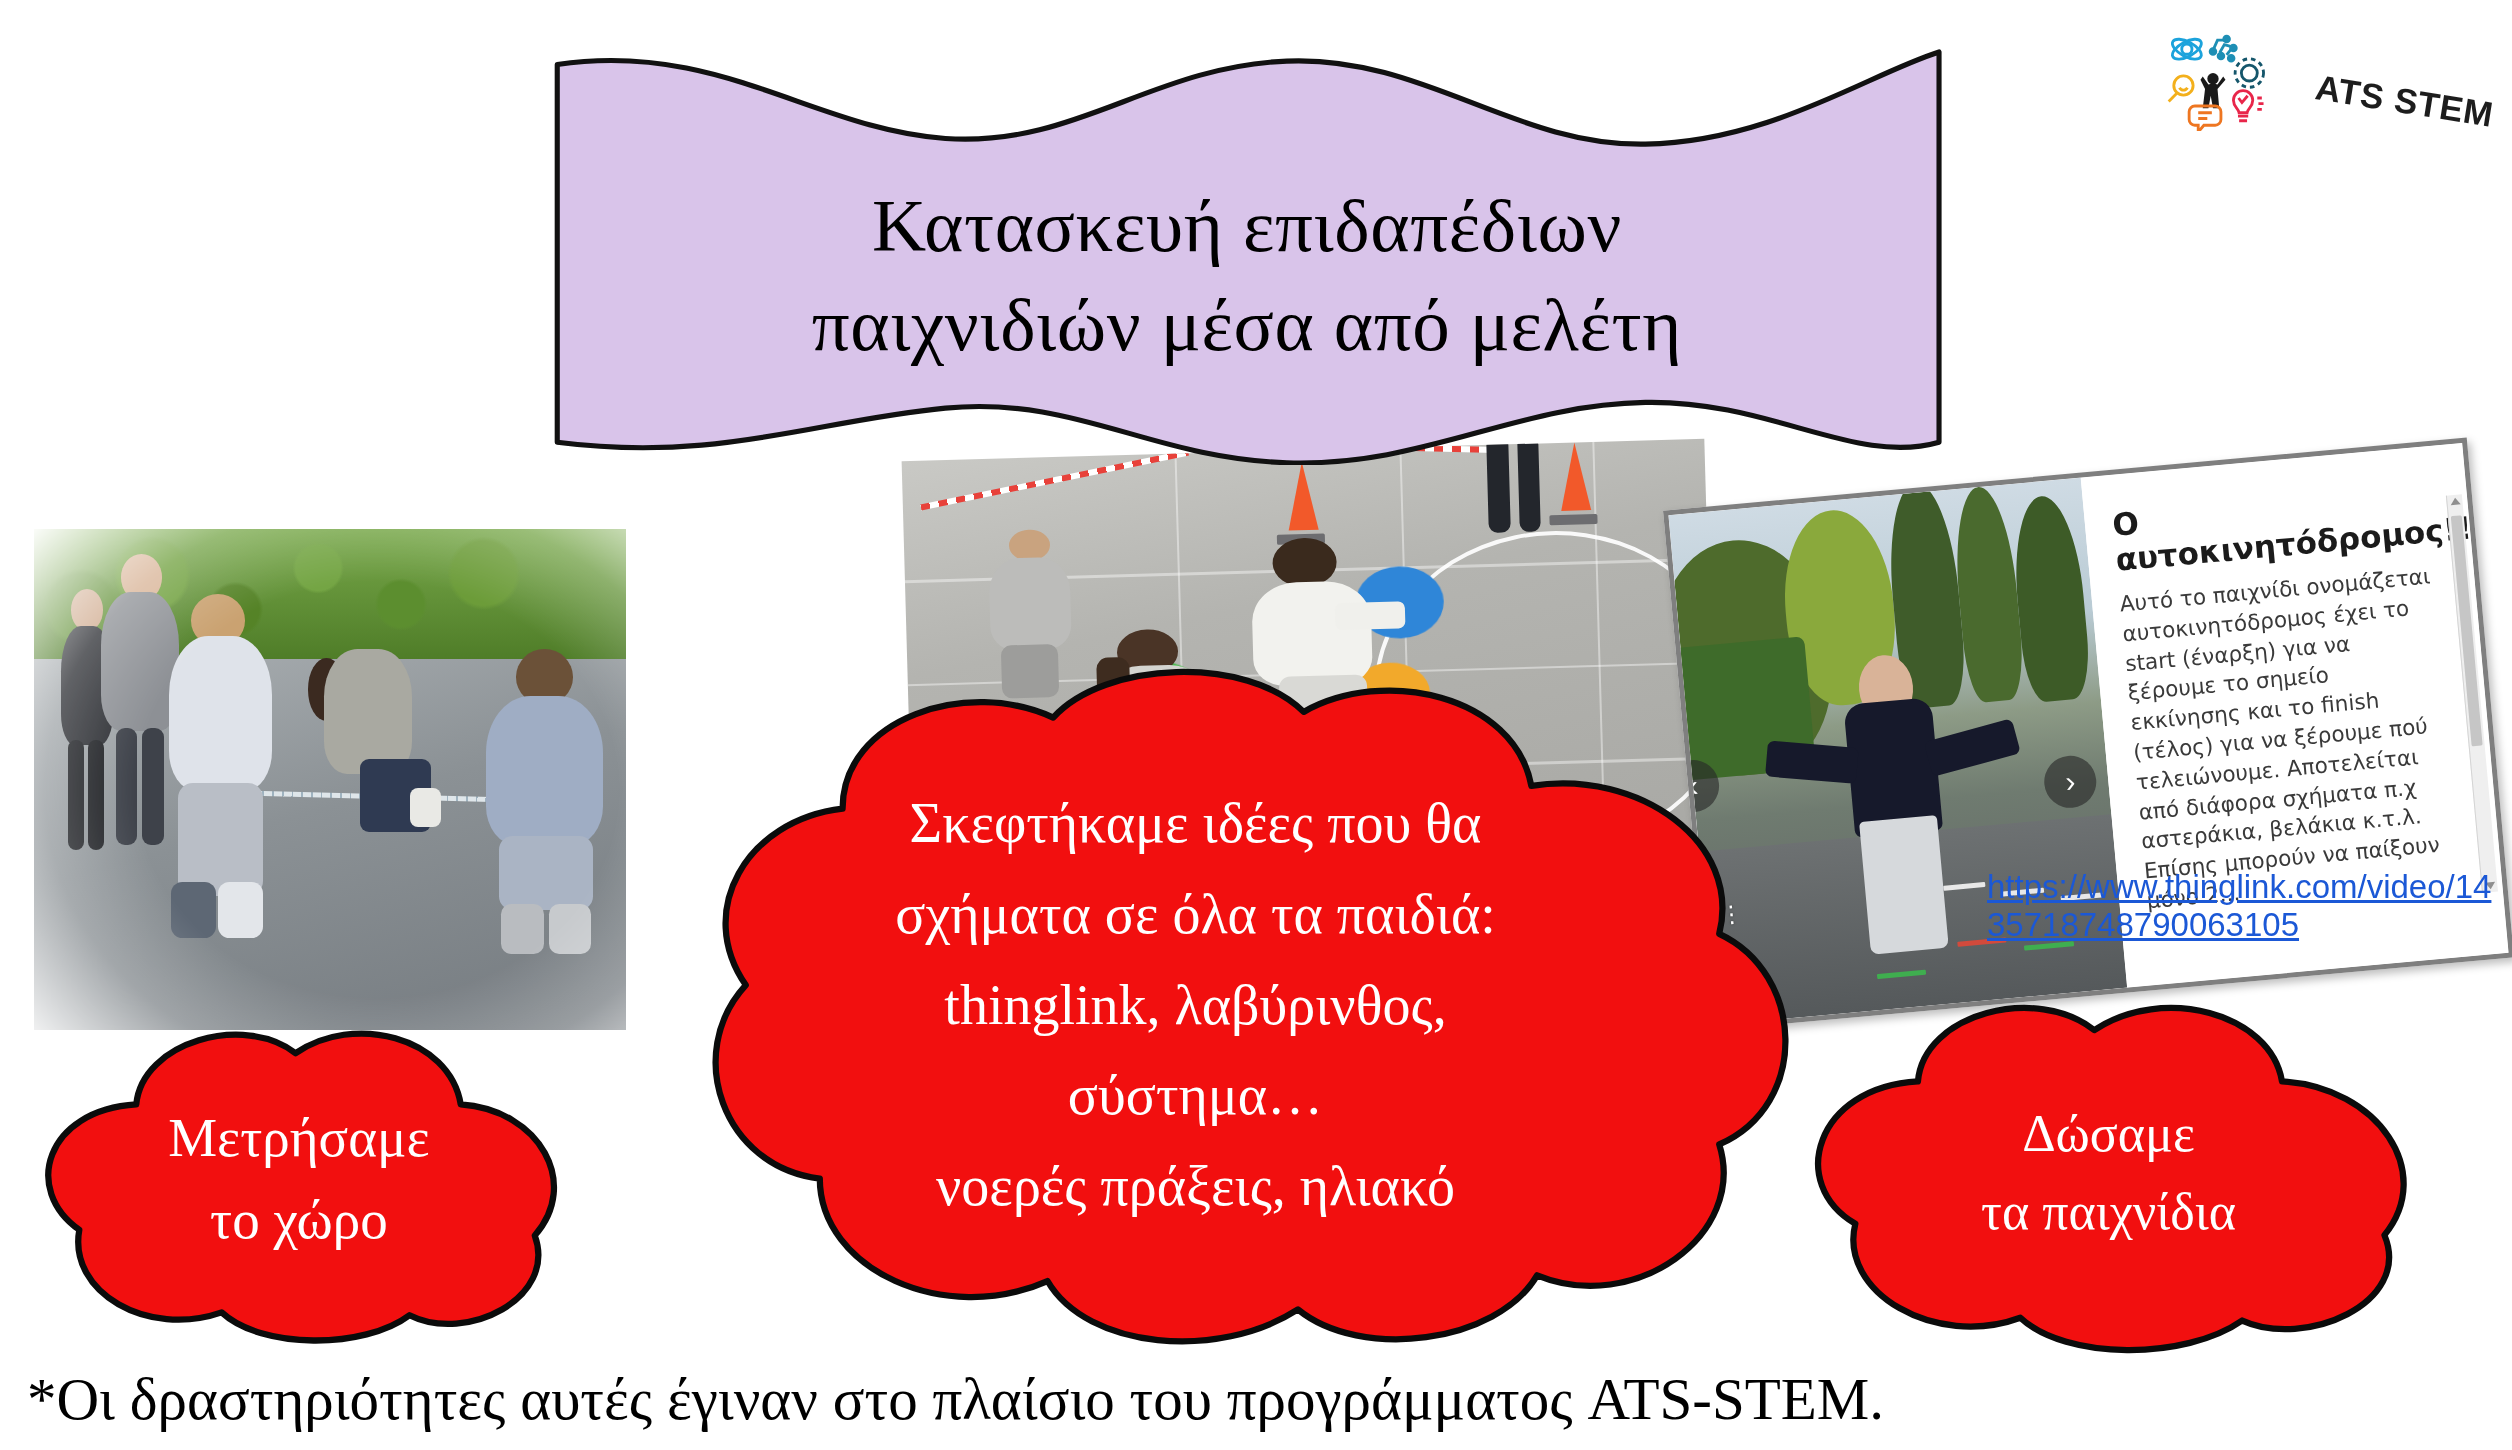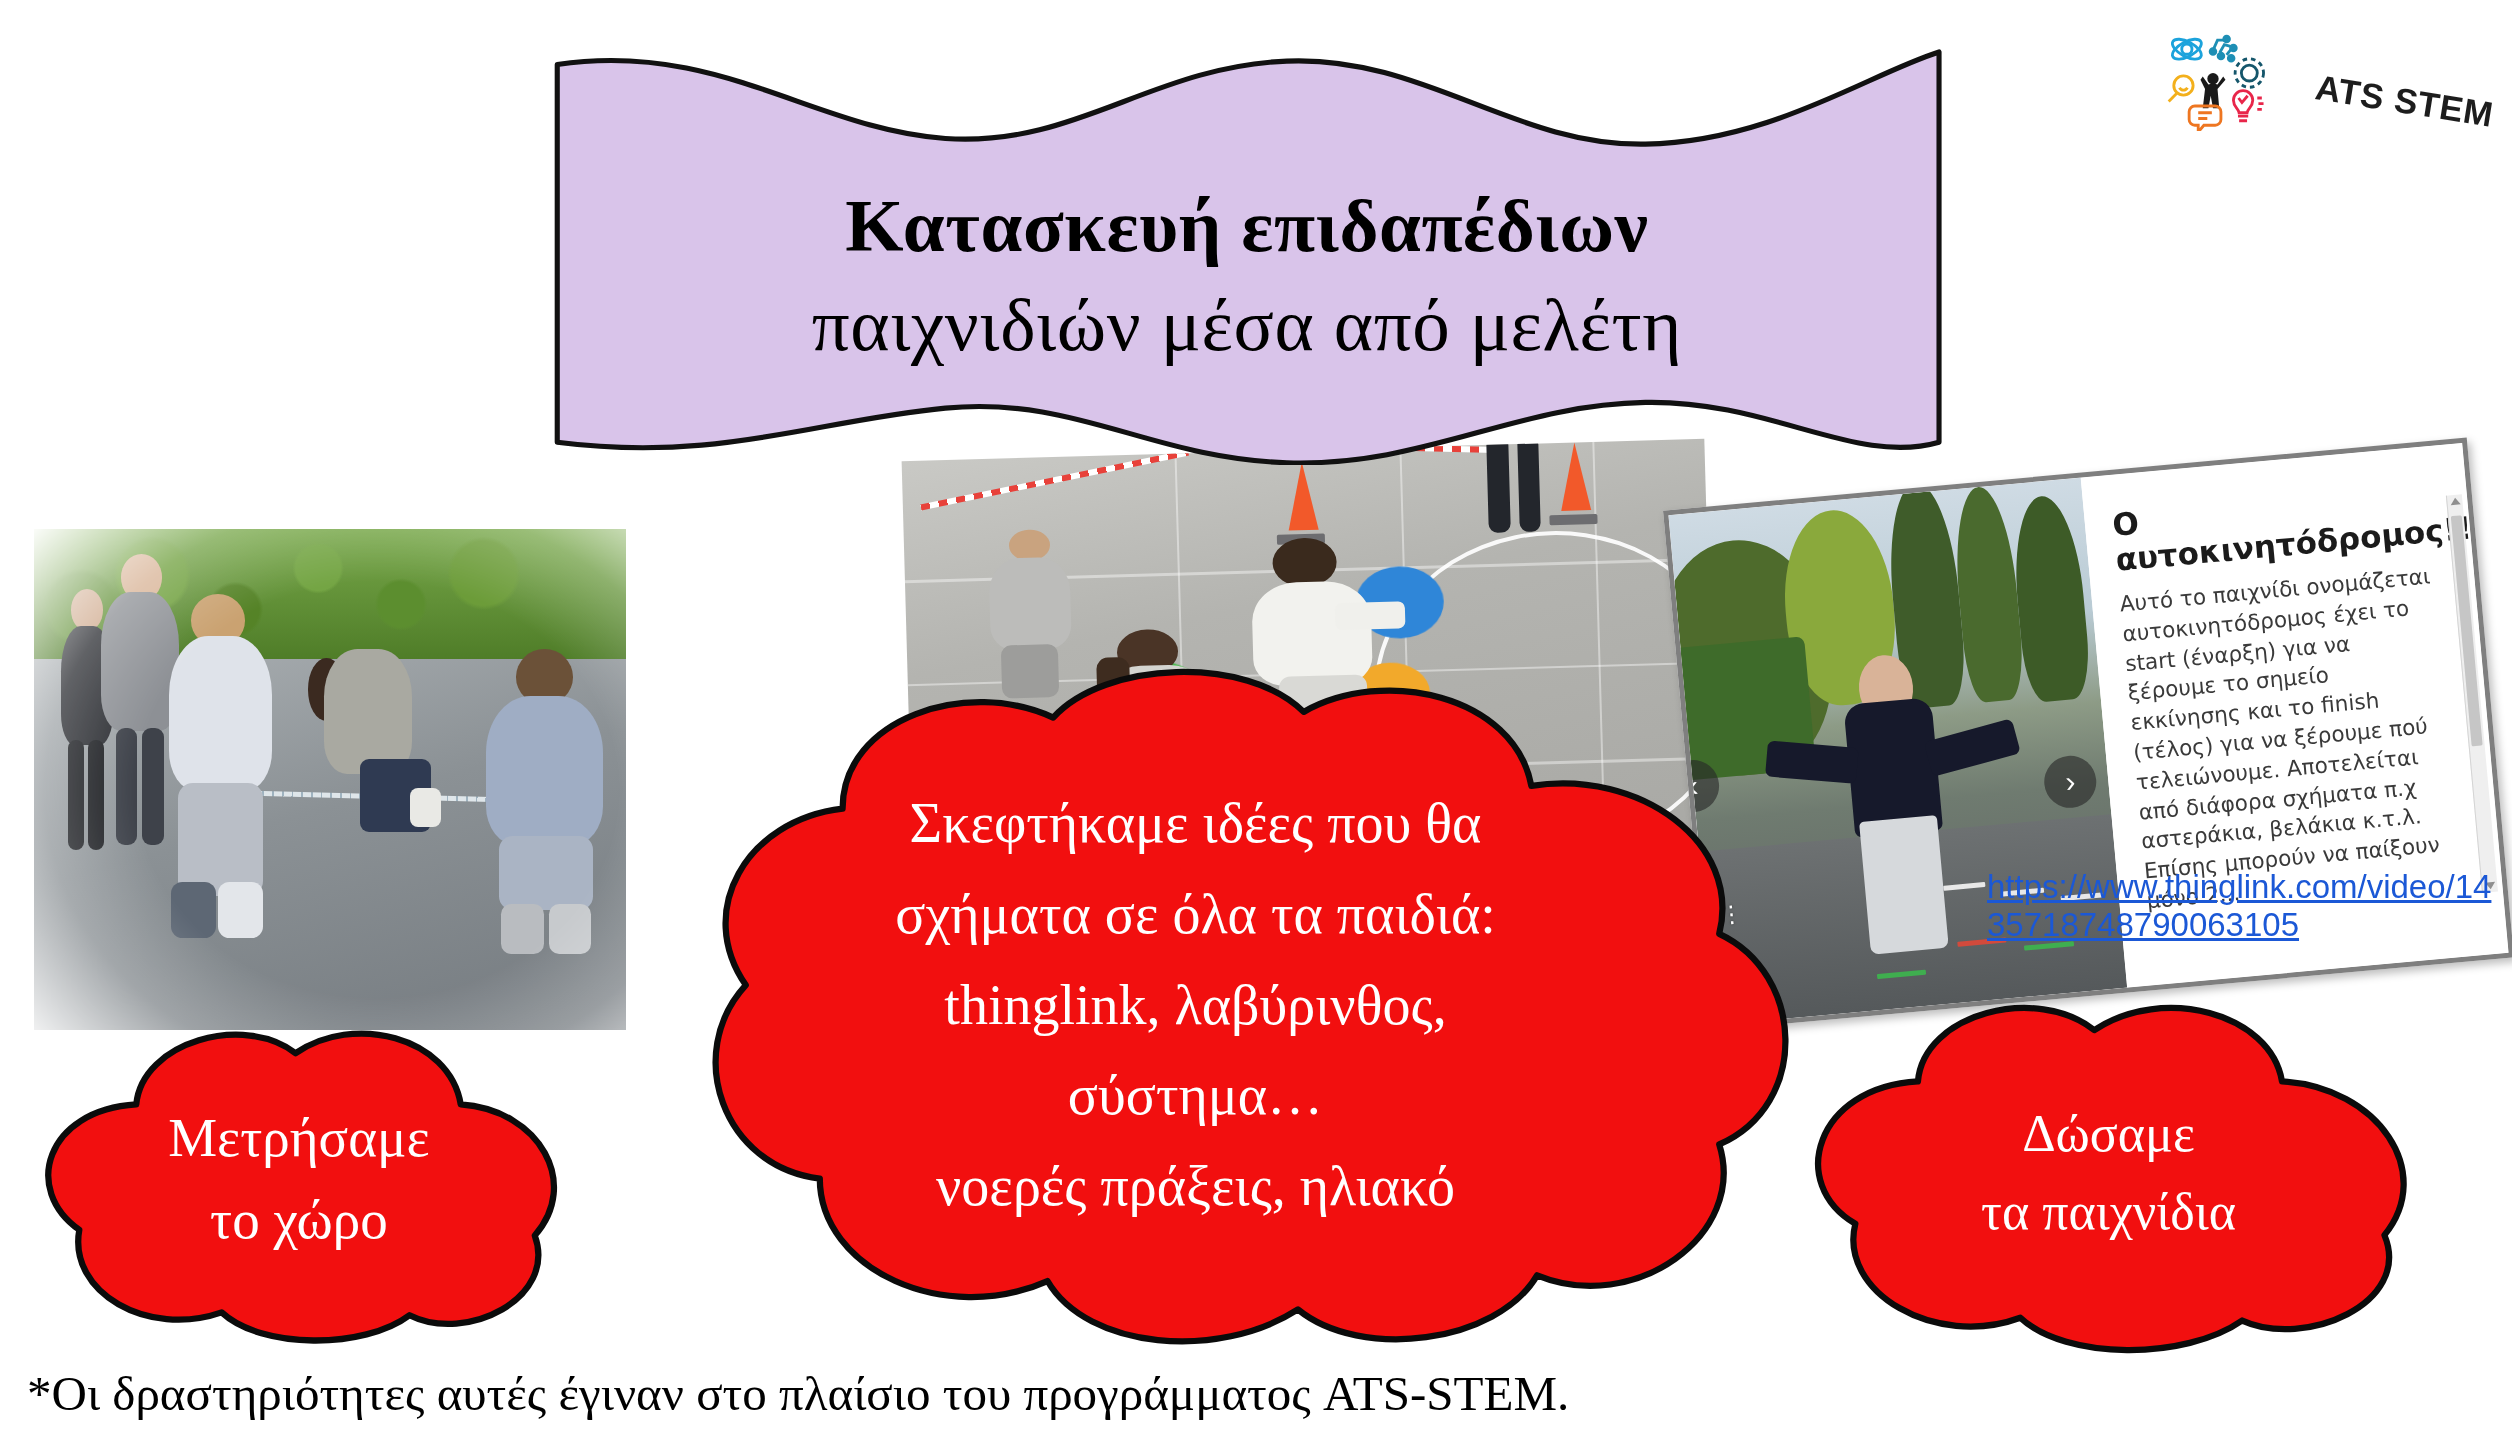--- a/index.html
+++ b/index.html
@@ -131,21 +131,21 @@
   }
   #title-banner svg{position:absolute;inset:0;width:100%;height:100%;}
   #title-banner .bannertext{
     position:absolute;inset:0;
     display:flex;flex-direction:column;align-items:center;justify-content:center;
     text-align:center;padding:0 74px;box-sizing:border-box;
     font-family:"Liberation Serif", serif;
     font-size:75px;line-height:1.32;color:#000;
     letter-spacing:0.6px;
   }
-  #title-banner .bannertext .l1{font-weight:700;margin-top:41px;}
+  #title-banner .bannertext .l1{font-weight:400;margin-top:41px;}
   #title-banner .bannertext .l2{font-weight:400;font-style:normal;}
 
   
   #ats-logo{position:absolute;left:2163px;top:23px;width:330px;height:114px;}
   #ats-logo .icons{position:absolute;left:0;top:0;width:142px;height:108px;}
   #ats-logo .wordmark{
     position:absolute;left:153px;top:44px;
     font-family:"Liberation Sans", sans-serif;font-weight:700;
     font-size:35px;color:#1d1d1d;letter-spacing:0.6px;
     transform:rotate(9deg);transform-origin:left center;
@@ -177,21 +177,21 @@
     font-family:"Liberation Sans", sans-serif;
     font-size:33px;line-height:1.16;color:#1b58d6;
     text-decoration:underline;word-break:break-all;
     cursor:pointer;
   }
 
   
   #footnote{
     position:absolute;left:27px;top:1365px;
     font-family:"Liberation Serif", serif;
-    font-size:49px;color:#000;white-space:nowrap;
+    font-size:59px;color:#000;white-space:nowrap;
   }
 </style>
 </head>
 <body>
 
 <div class="stage">
 
   <div class="photo" id="photo-measuring">
     <div class="asphalt"></div>
     <div class="hedge"></div>

